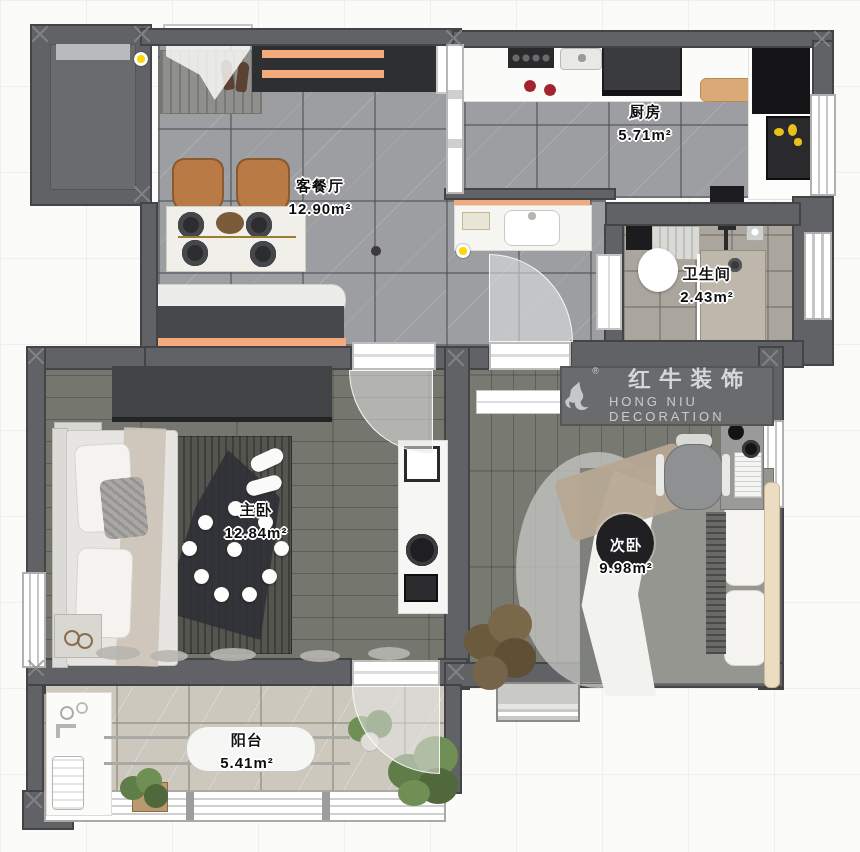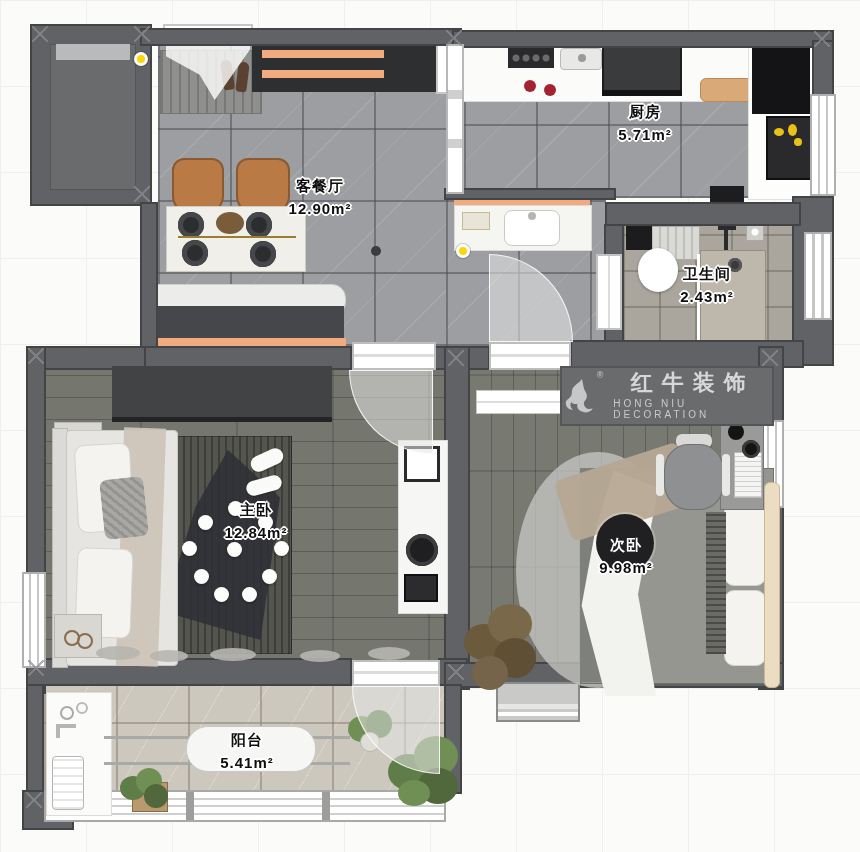--- a/index.html
+++ b/index.html
@@ -49,21 +49,21 @@
   
   .cd{position:absolute;width:15px;height:15px;border-radius:50%;background:#fdfdfc;box-shadow:0 1px 3px rgba(0,0,0,.35);}
   .bb{position:absolute;border-radius:50%;background:#b7b5b0;opacity:.9;}
   .pb{position:absolute;border-radius:50%;}
   .pillow{background:#f4f3f0;border:1px solid #d6d4cf;border-radius:10px;}
   
   .logo-band{background:#6a6b6d;border:2px solid #545557;box-sizing:border-box;display:flex;align-items:center;justify-content:center;z-index:40;}
   .logo-inner{display:flex;align-items:center;gap:10px;}
   .logo-txt{display:flex;flex-direction:column;align-items:center;}
   .logo-brand{font-size:22px;font-weight:bold;color:#d6d7d9;letter-spacing:9px;line-height:1;}
-  .logo-sub{font-size:10px;color:#c9cacc;letter-spacing:3px;margin-top:4px;}
+  .logo-sub{font-size:13px;color:#c9cacc;letter-spacing:3px;margin-top:4px;}
   .logo-reg{font-size:9px;color:#cfd0d2;align-self:flex-start;margin:-2px 0 0 -6px;}
 </style>
 </head>
 <body>
 
 <div id="plan">
 
   <div class="abs tile-gray" style="left:158px;top:46px;width:290px;height:300px;"></div>
   <div class="abs tile-gray" style="left:446px;top:196px;width:160px;height:150px;"></div>
   <div class="abs tile-gray" style="left:464px;top:96px;width:298px;height:102px;"></div>

